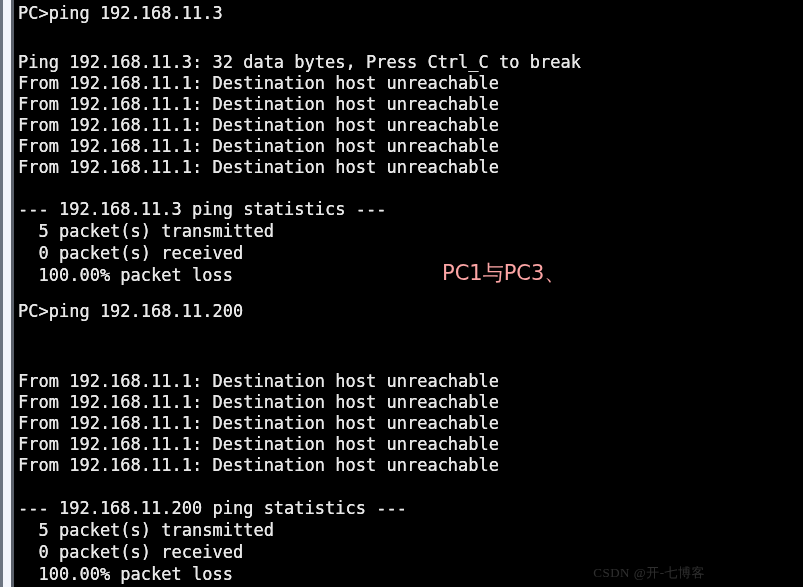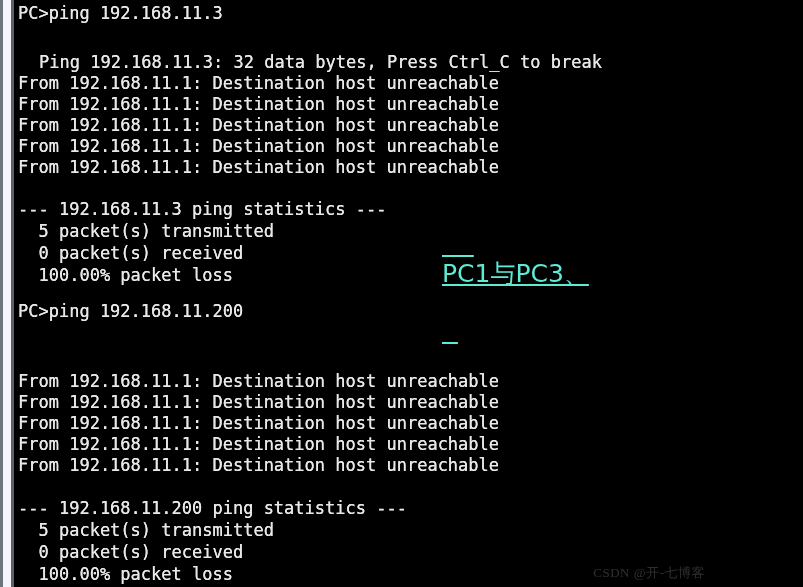--- a/index.html
+++ b/index.html
@@ -55,27 +55,26 @@
     white-space: pre;
     text-shadow: 0 0 0 #e8e8e8;
   }
 
   
   #annotation {
     position: absolute;
     left: 442px;
     top: 201px;
     width: 330px;
-    color: #5eead4;
+    color: #fca5a5;
     font-family: "DejaVu Sans", "Liberation Sans", sans-serif;
-    font-size: 25px;
+    font-size: 21px;
     line-height: 29px;
     white-space: pre;
     font-weight: 400;
-    text-decoration: underline;
   }
   #annotation .ann-line { display: block; }
 
   
   #watermark {
     position: absolute;
     right: 6px;
     bottom: 6px;
     color: rgba(255,255,255,0.18);
     font-family: Liberation Serif, serif;
@@ -92,21 +91,21 @@
 <div id="screen">
 
   <div id="left-edge"></div>
   <div id="left-panel"></div>
   <div id="left-divider"></div>
 
   <div id="terminal">
 
   <div class="line" style="top: 3px;">PC&gt;ping 192.168.11.3</div>
       <div class="line" style="top: 24px;"></div>
-      <div class="line" style="top: 52px; margin-left: 21px;">Ping 192.168.11.3: 32 data bytes, Press Ctrl_C to break</div>
+      <div class="line" style="top: 52px;">Ping 192.168.11.3: 32 data bytes, Press Ctrl_C to break</div>
       <div class="line" style="top: 73px;">From 192.168.11.1: Destination host unreachable</div>
       <div class="line" style="top: 94px;">From 192.168.11.1: Destination host unreachable</div>
       <div class="line" style="top: 115px;">From 192.168.11.1: Destination host unreachable</div>
       <div class="line" style="top: 136px;">From 192.168.11.1: Destination host unreachable</div>
       <div class="line" style="top: 157px;">From 192.168.11.1: Destination host unreachable</div>
       <div class="line" style="top: 178px;"></div>
       <div class="line" style="top: 199px;">--- 192.168.11.3 ping statistics ---</div>
       <div class="line" style="top: 221px;">  5 packet(s) transmitted</div>
       <div class="line" style="top: 243px;">  0 packet(s) received</div>
       <div class="line" style="top: 265px;">  100.00% packet loss</div>

